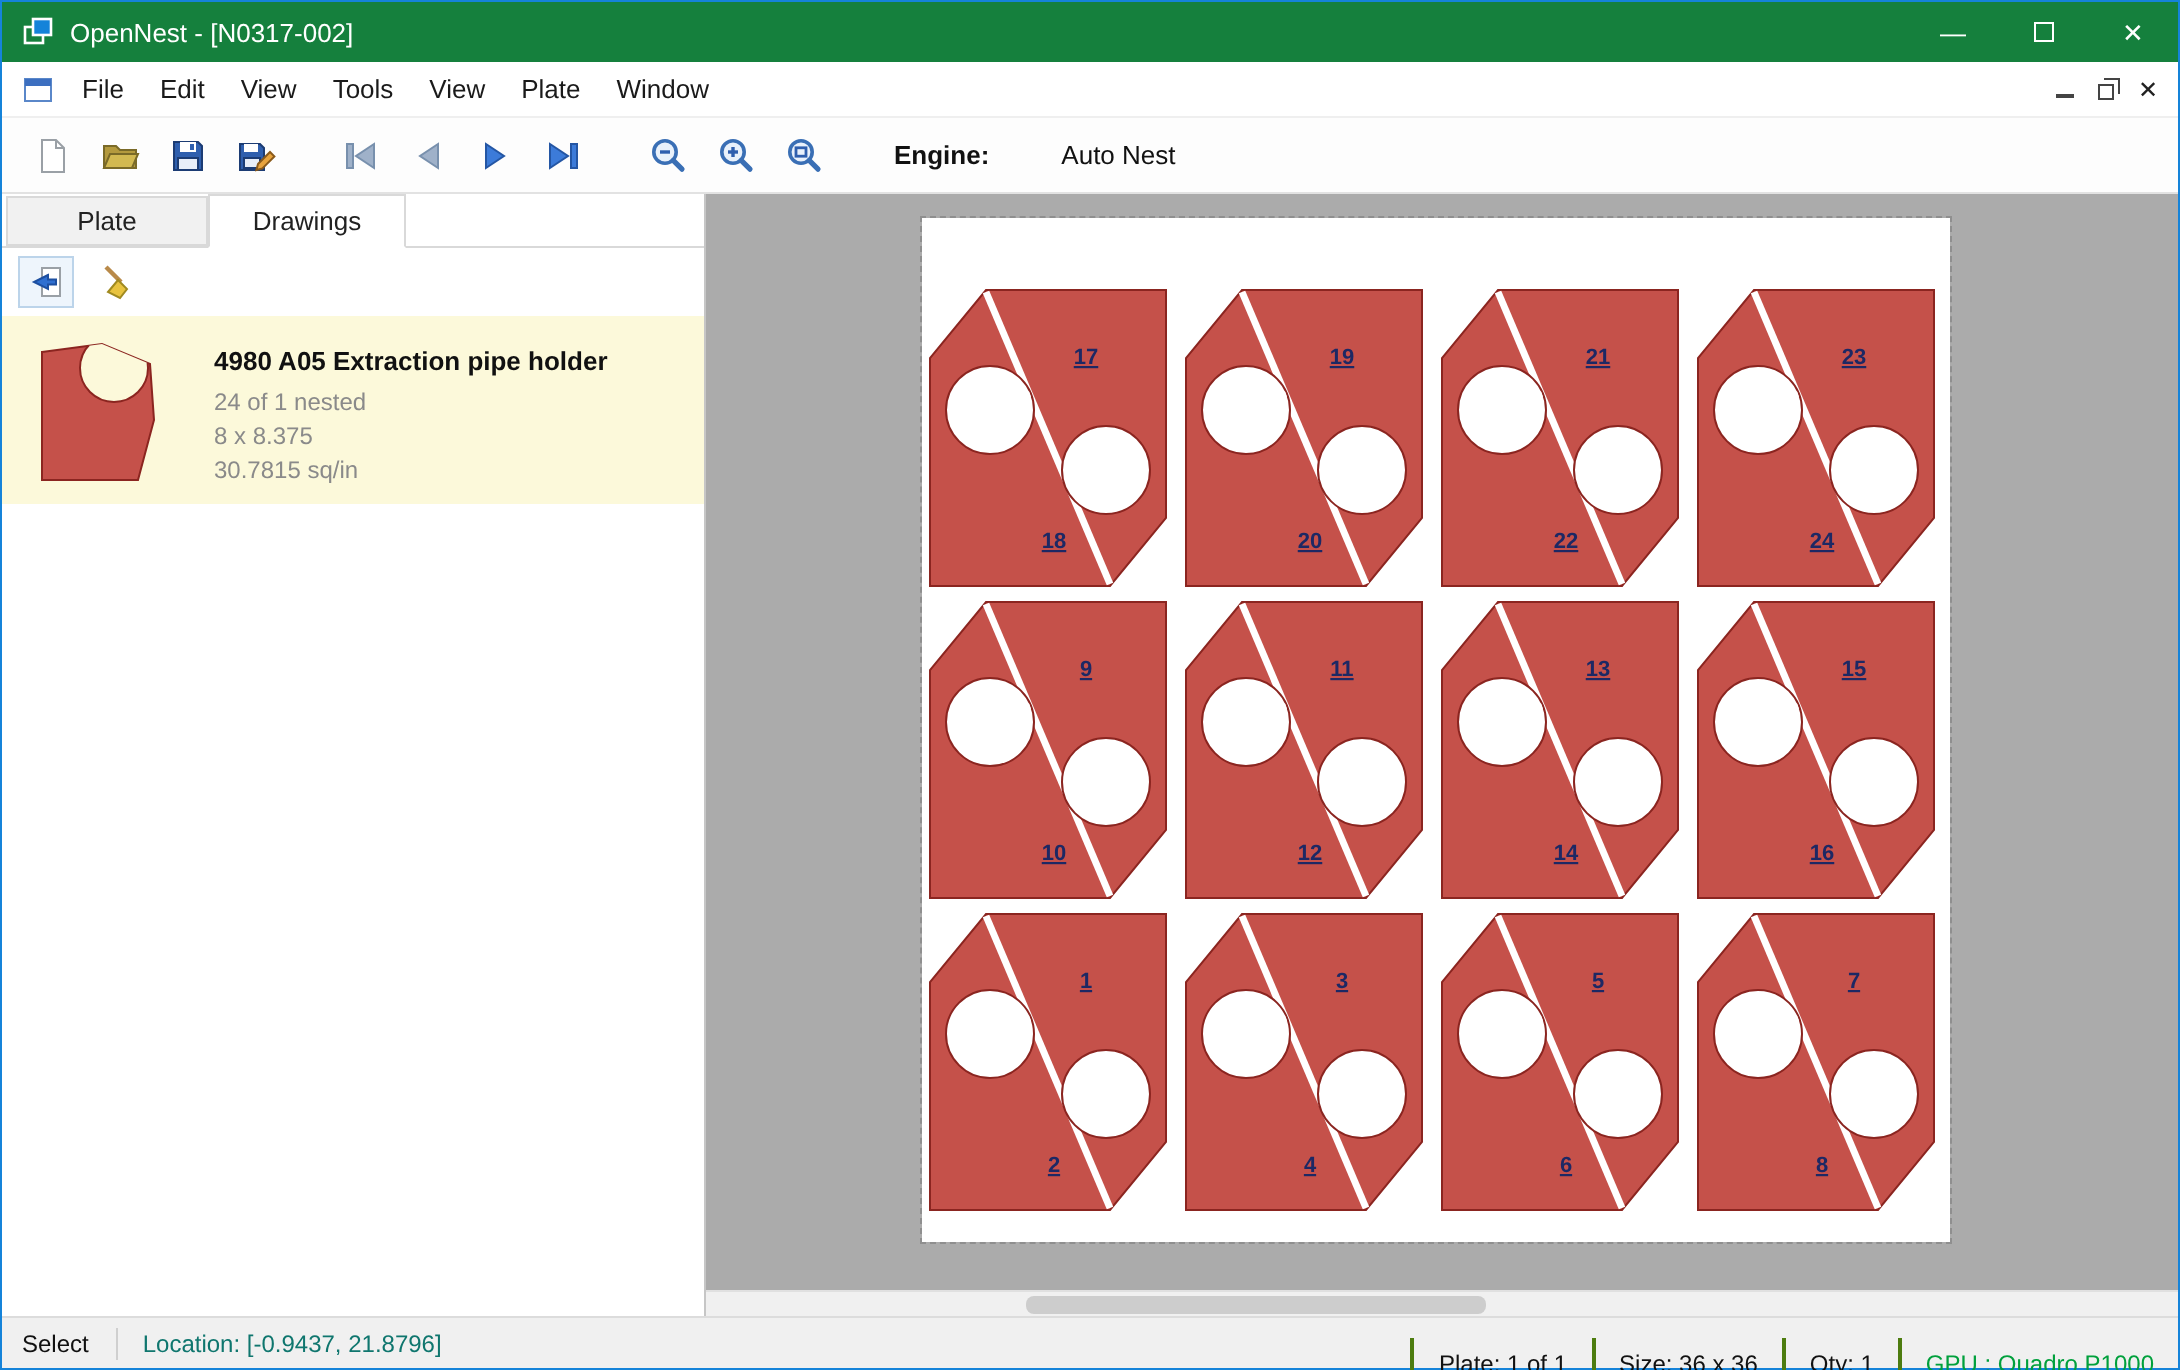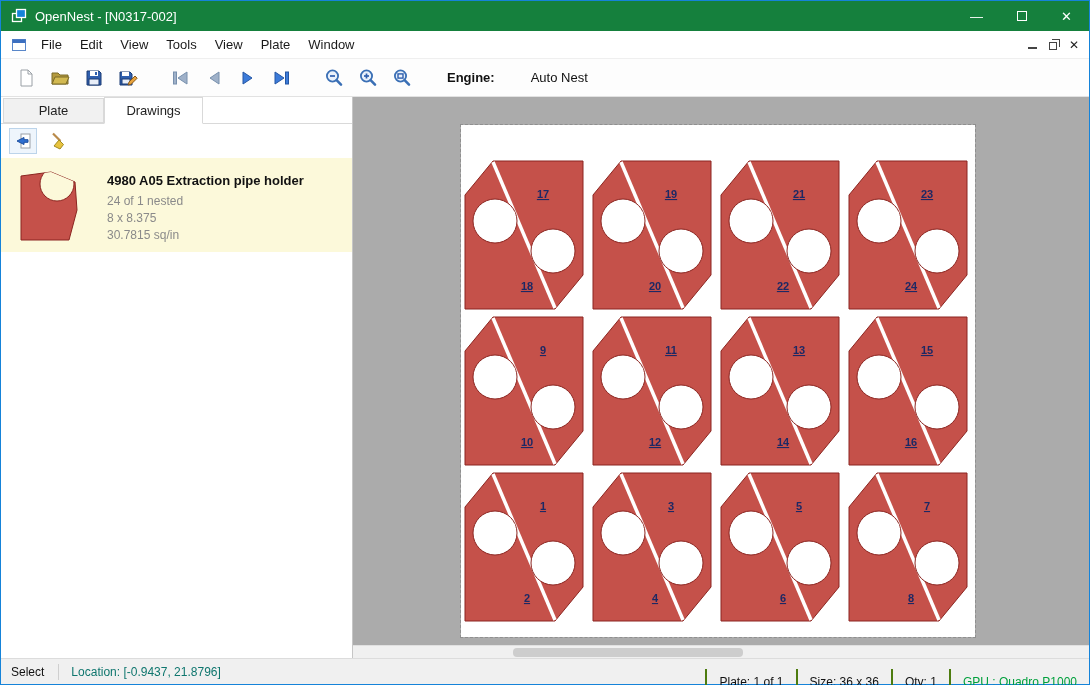--- a/index.html
+++ b/index.html
@@ -43,21 +43,21 @@
   .side-btn{width:28px;height:26px;display:flex;align-items:center;justify-content:center;}
   .side-btn.boxed{border:1px solid #bcd4ea;background:#eef5fc;}
   .part-list{flex:1;background:#fff;overflow:hidden;}
   .part-item{display:flex;align-items:flex-end;background:#fcf9da;padding:8px 10px 8px 16px;height:94px;}
   .part-thumb{margin-right:26px;margin-top:2px;flex:0 0 auto;}
   .part-title{font-size:13px;font-weight:bold;color:#111;margin:2px 0 5px 0;}
   .part-sub{font-size:12px;color:#8a8a8a;line-height:17px;}
 
   
   .canvas{flex:1;position:relative;background:#ababab;overflow:hidden;}
-  .plate{position:absolute;left:108px;top:28px;width:514px;height:512px;background:#fff;outline:1px dashed #8f8f8f;}
+  .plate{position:absolute;left:108px;top:12px;width:514px;height:512px;background:#fff;outline:1px dashed #8f8f8f;}
   .nest-svg{position:absolute;left:0;top:0;width:514px;height:512px;}
   .nest-svg text{font-family:"Liberation Sans",sans-serif;font-size:11px;font-weight:bold;text-decoration:underline;}
   .hscroll{position:absolute;left:0;right:0;bottom:0;height:13px;background:#f0f0f0;border-top:1px solid #e0e0e0;}
   .hthumb{position:absolute;left:160px;width:230px;top:2px;height:9px;background:#cdcdcd;border-radius:4px;}
 
   
   .statusbar{height:26px;background:#f0f0f0;border-top:1px solid #dcdcdc;display:flex;align-items:center;font-size:12px;color:#111;flex:0 0 auto;}
   .sb-mode{padding:0 14px 0 10px;}
   .sb-div{width:1px;height:16px;background:#cfcfcf;flex:0 0 auto;}
   .sb-location{padding:0 12px;color:#0f766e;}

